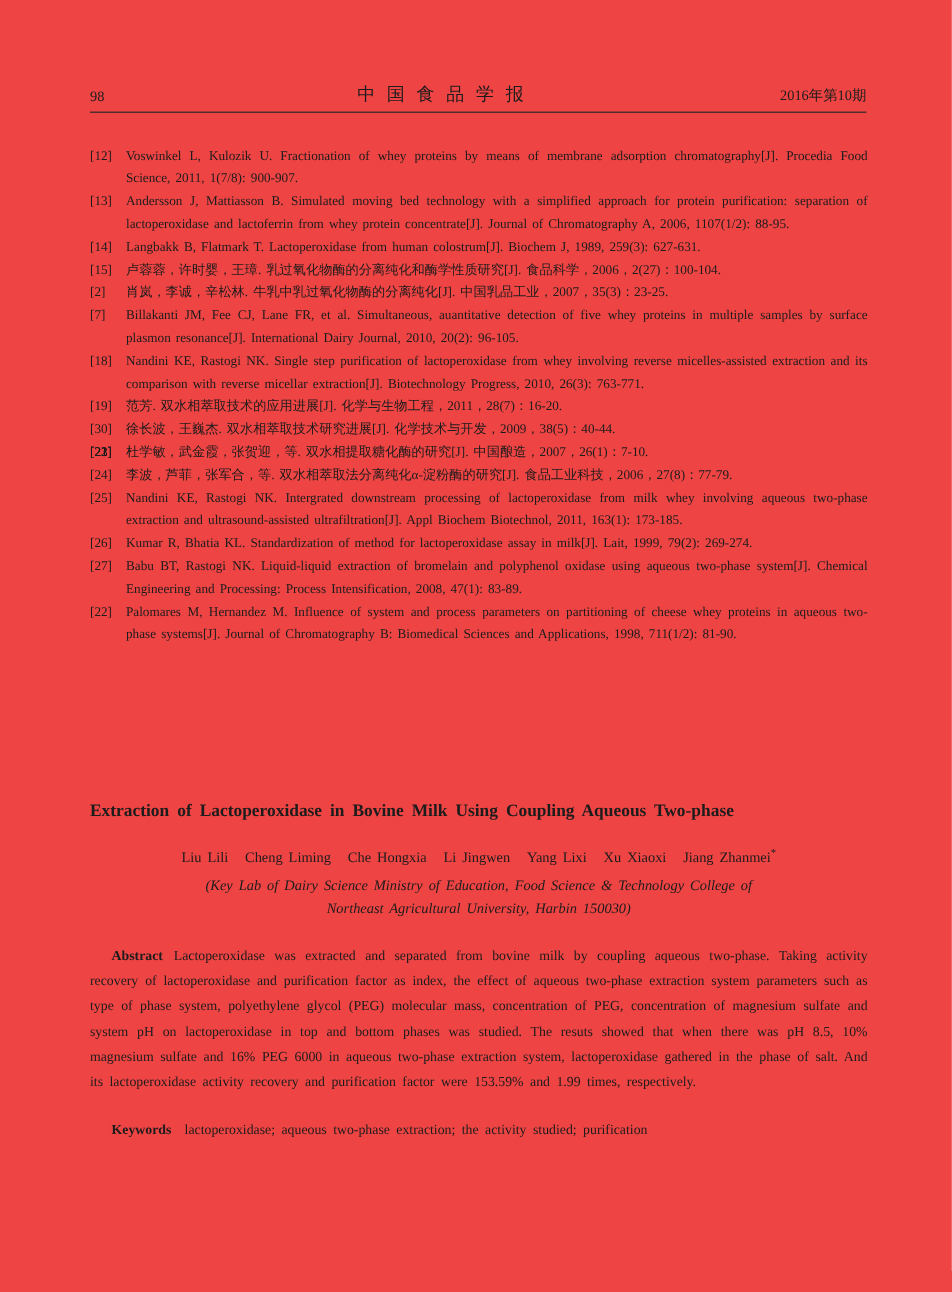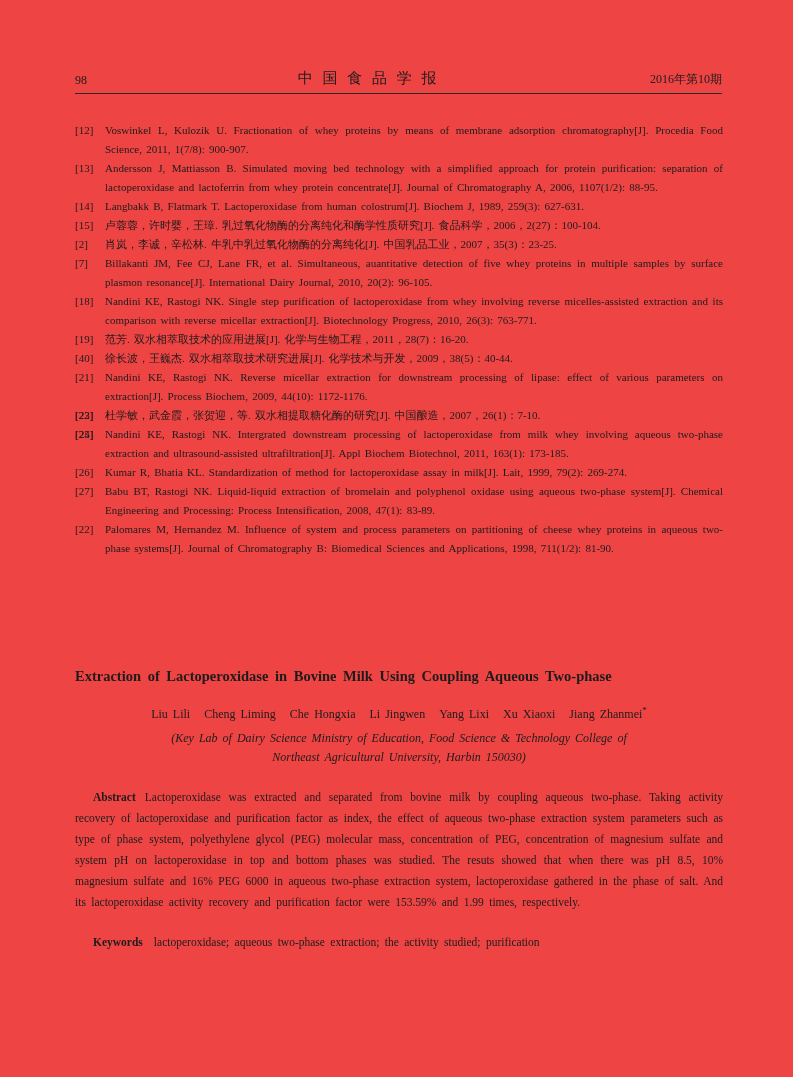--- a/index.html
+++ b/index.html
@@ -138,36 +138,36 @@
     </div>
       <div class="ref" style="">
       <span class="ref-num">[18]</span>
       <span class="ref-text">Nandini KE, Rastogi NK. Single step purification of lactoperoxidase from whey involving reverse micelles-assisted extraction and its comparison with reverse micellar extraction[J]. Biotechnology Progress, 2010, 26(3): 763-771.</span>
     </div>
       <div class="ref" style="">
       <span class="ref-num">[19]</span>
       <span class="ref-text">范芳. 双水相萃取技术的应用进展[J]. 化学与生物工程，2011，28(7)：16-20.</span>
     </div>
       <div class="ref" style="">
-      <span class="ref-num">[40]</span>
+      <span class="ref-num">[30]</span>
       <span class="ref-text">徐长波，王巍杰. 双水相萃取技术研究进展[J]. 化学技术与开发，2009，38(5)：40-44.</span>
     </div>
       <div class="ref" style="">
       <span class="ref-num">[21]</span>
-      <span class="ref-text">Nandini KE, Rastogi NK. Reverse micellar extraction for downstream processing of lipase: effect of various parameters on extraction[J]. Process Biochem, 2009, 44(10): 1172-1176.</span>
     </div>
       <div class="ref" style="">
       <span class="ref-num">[22]</span>
     </div>
       <div class="ref" style="">
       <span class="ref-num">[23]</span>
       <span class="ref-text">杜学敏，武金霞，张贺迎，等. 双水相提取糖化酶的研究[J]. 中国酿造，2007，26(1)：7-10.</span>
     </div>
       <div class="ref" style="">
       <span class="ref-num">[24]</span>
+      <span class="ref-text">李波，芦菲，张军合，等. 双水相萃取法分离纯化α-淀粉酶的研究[J]. 食品工业科技，2006，27(8)：77-79.</span>
     </div>
       <div class="ref" style="">
       <span class="ref-num">[25]</span>
       <span class="ref-text">Nandini KE, Rastogi NK. Intergrated downstream processing of lactoperoxidase from milk whey involving aqueous two-phase extraction and ultrasound-assisted ultrafiltration[J]. Appl Biochem Biotechnol, 2011, 163(1): 173-185.</span>
     </div>
       <div class="ref" style="">
       <span class="ref-num">[26]</span>
       <span class="ref-text">Kumar R, Bhatia KL. Standardization of method for lactoperoxidase assay in milk[J]. Lait, 1999, 79(2): 269-274.</span>
     </div>
       <div class="ref" style="">

